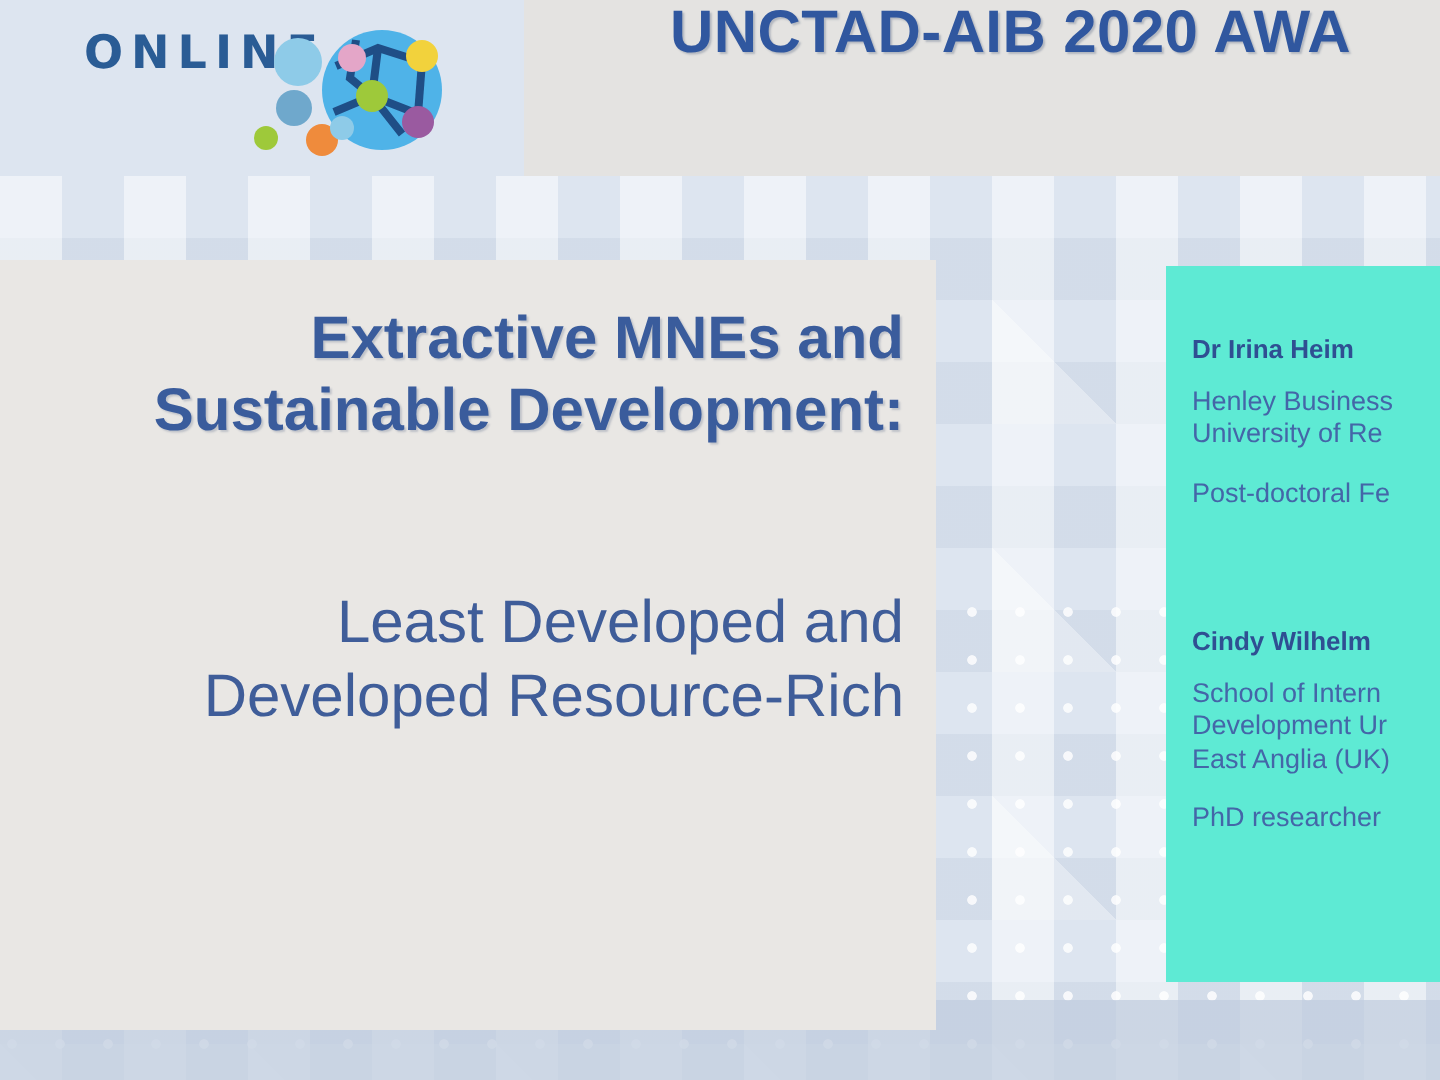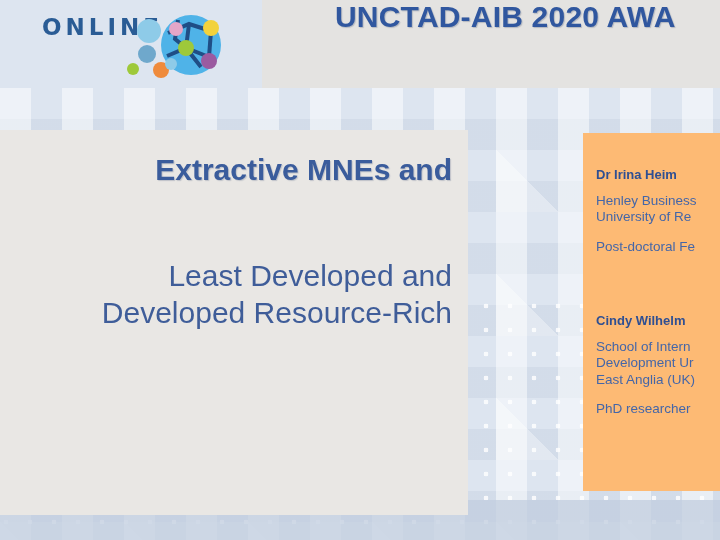--- a/index.html
+++ b/index.html
@@ -77,21 +77,21 @@
     text-shadow:1px 1px 1px rgba(130,140,160,.40);
   }
   .title-sub{
     margin:0;padding-top:34px;
     font-size:30px;font-weight:400;color:#3f5d99;line-height:1.22;
   }
 
   
   .authors-panel{
     position:absolute;left:583px;top:133px;width:137px;height:358px;
-    background:#fdba74;overflow:hidden;
+    background:#5eead4;overflow:hidden;
   }
   .author{position:absolute;left:13px;width:200px;}
   .author-name{
     margin:0 0 11px 0;font-size:13px;font-weight:700;color:#2f4f92;
     white-space:nowrap;
   }
   .author-affil{
     margin:0;font-size:13.5px;font-weight:400;color:#4466a8;
     line-height:1.22;white-space:nowrap;
   }
@@ -140,20 +140,21 @@
         <circle cx="86" cy="54" r="8" fill="#9a5aa0"></circle>
         <circle cx="48" cy="57" r="6" fill="#8ecbe8"></circle>
       </svg>
     </div>
   </div>
 
   <div class="title-panel">
     <div class="title-block">
       <h2 class="title-main">
         <span>Extractive MNEs and</span><br>
+        <span>Sustainable Development:</span>
       </h2>
       <p class="title-sub">
         <br>
         <span>Least Developed and</span><br>
         <span>Developed Resource-Rich</span><br>
       </p>
     </div>
   </div>
 
   <div class="authors-panel">

